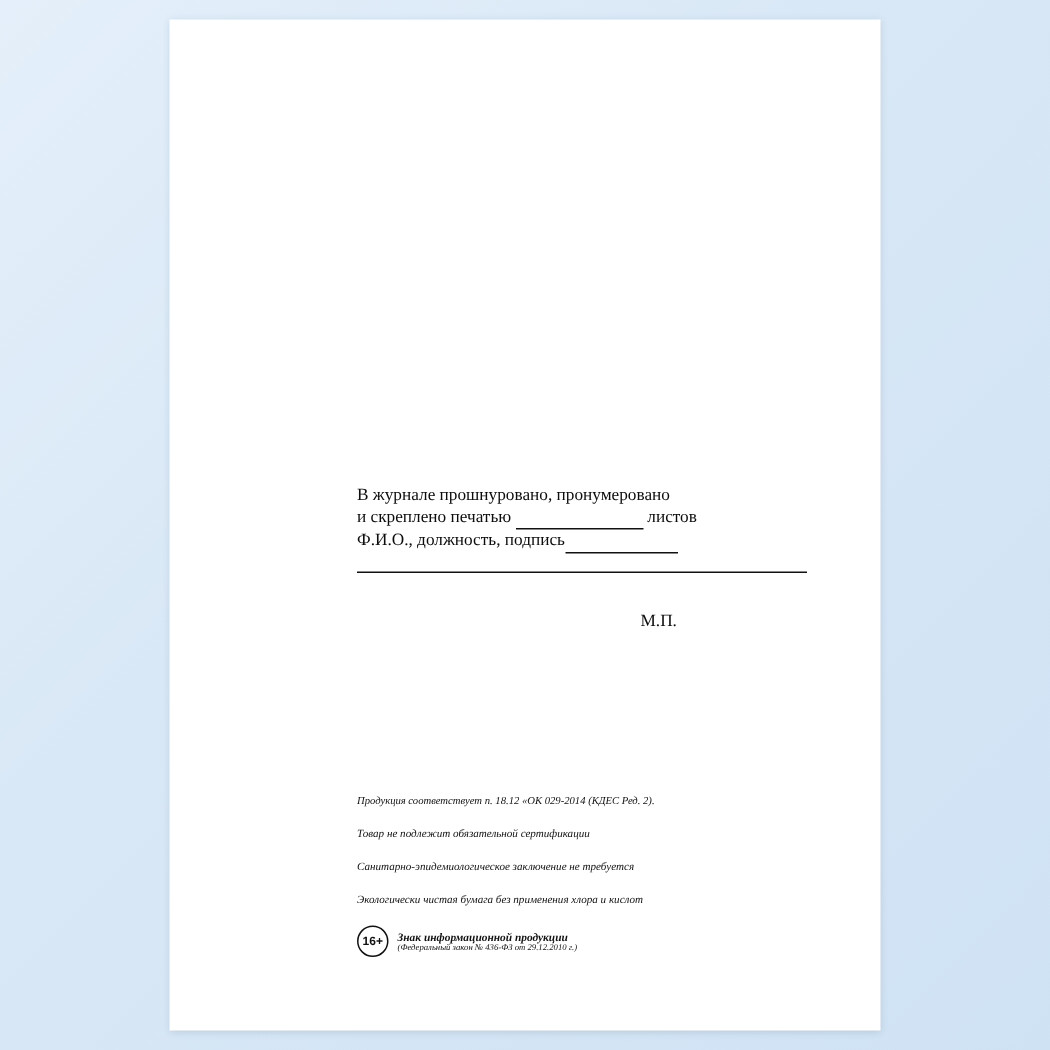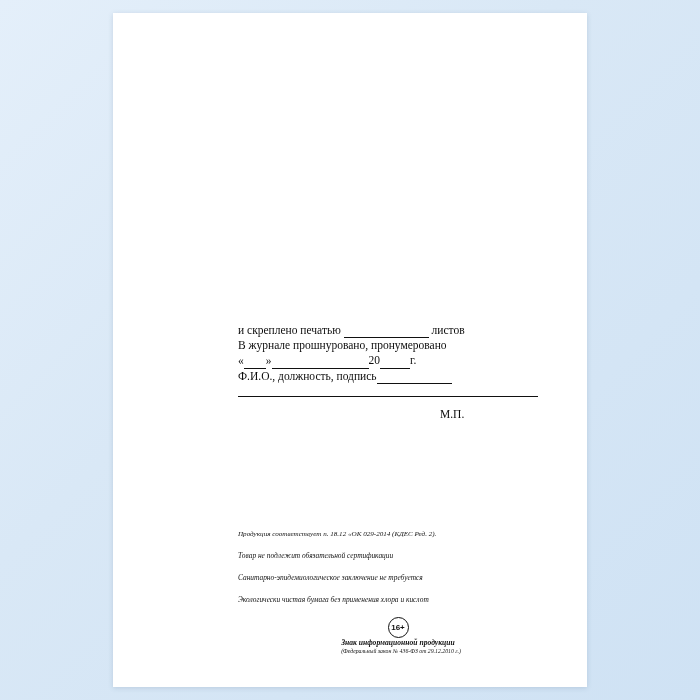--- a/index.html
+++ b/index.html
@@ -53,21 +53,21 @@
   .r-97 { width: 97px; }
   .long-rule {
     display: block;
     border-bottom: 1px solid #111;
     width: 300px;
     height: 11px;
     margin-top: 1px;
   }
   .mp {
     position: absolute;
-    left: 327px;
+    left: 314px;
     top: 395px;
     font-size: 11.5px;
     color: #0d0d0d;
   }
   .block-foot {
     position: absolute;
     left: 125px;
     top: 516px;
     width: 320px;
     color: #111;
@@ -81,21 +81,20 @@
   .foot-line {
     font-size: 7.4px;
     font-style: italic;
     margin-bottom: 13px;
   }
   .age-row {
     position: relative;
     display: flex;
     align-items: center;
     margin-top: 2px;
-    flex-direction: column;
   }
   .age-badge {
     width: 19px;
     height: 19px;
     border-radius: 50%;
     border: 1.4px solid #111;
     display: flex;
     align-items: center;
     justify-content: center;
     font-size: 8px;
@@ -120,29 +119,26 @@
 </style>
 </head>
 <body>
 
 <div class="scene">
 
   <div class="page">
 
     <div class="block-main">
       <div class="line">
+        <span>В журнале прошнуровано, пронумеровано</span>
+      </div>
+      <div class="line">
         <span>и скреплено печатью</span>
         <span class="rule r-85"></span>
         <span>листов</span>
-      </div>
-      <div class="line">
-        <span>В журнале прошнуровано, пронумеровано</span>
-      </div>
-      <div class="line">
-        <span>«</span><span class="rule r-22"></span><span>»</span><span class="rule r-97"></span><span>20</span><span class="rule r-30"></span><span>г.</span>
       </div>
       <div class="line">
         <span>Ф.И.О., должность, подпись</span><span class="rule r-75"></span>
       </div>
       <span class="long-rule"></span>
     </div>
 
     <div class="mp">М.П.</div>
 
     <div class="block-foot">

